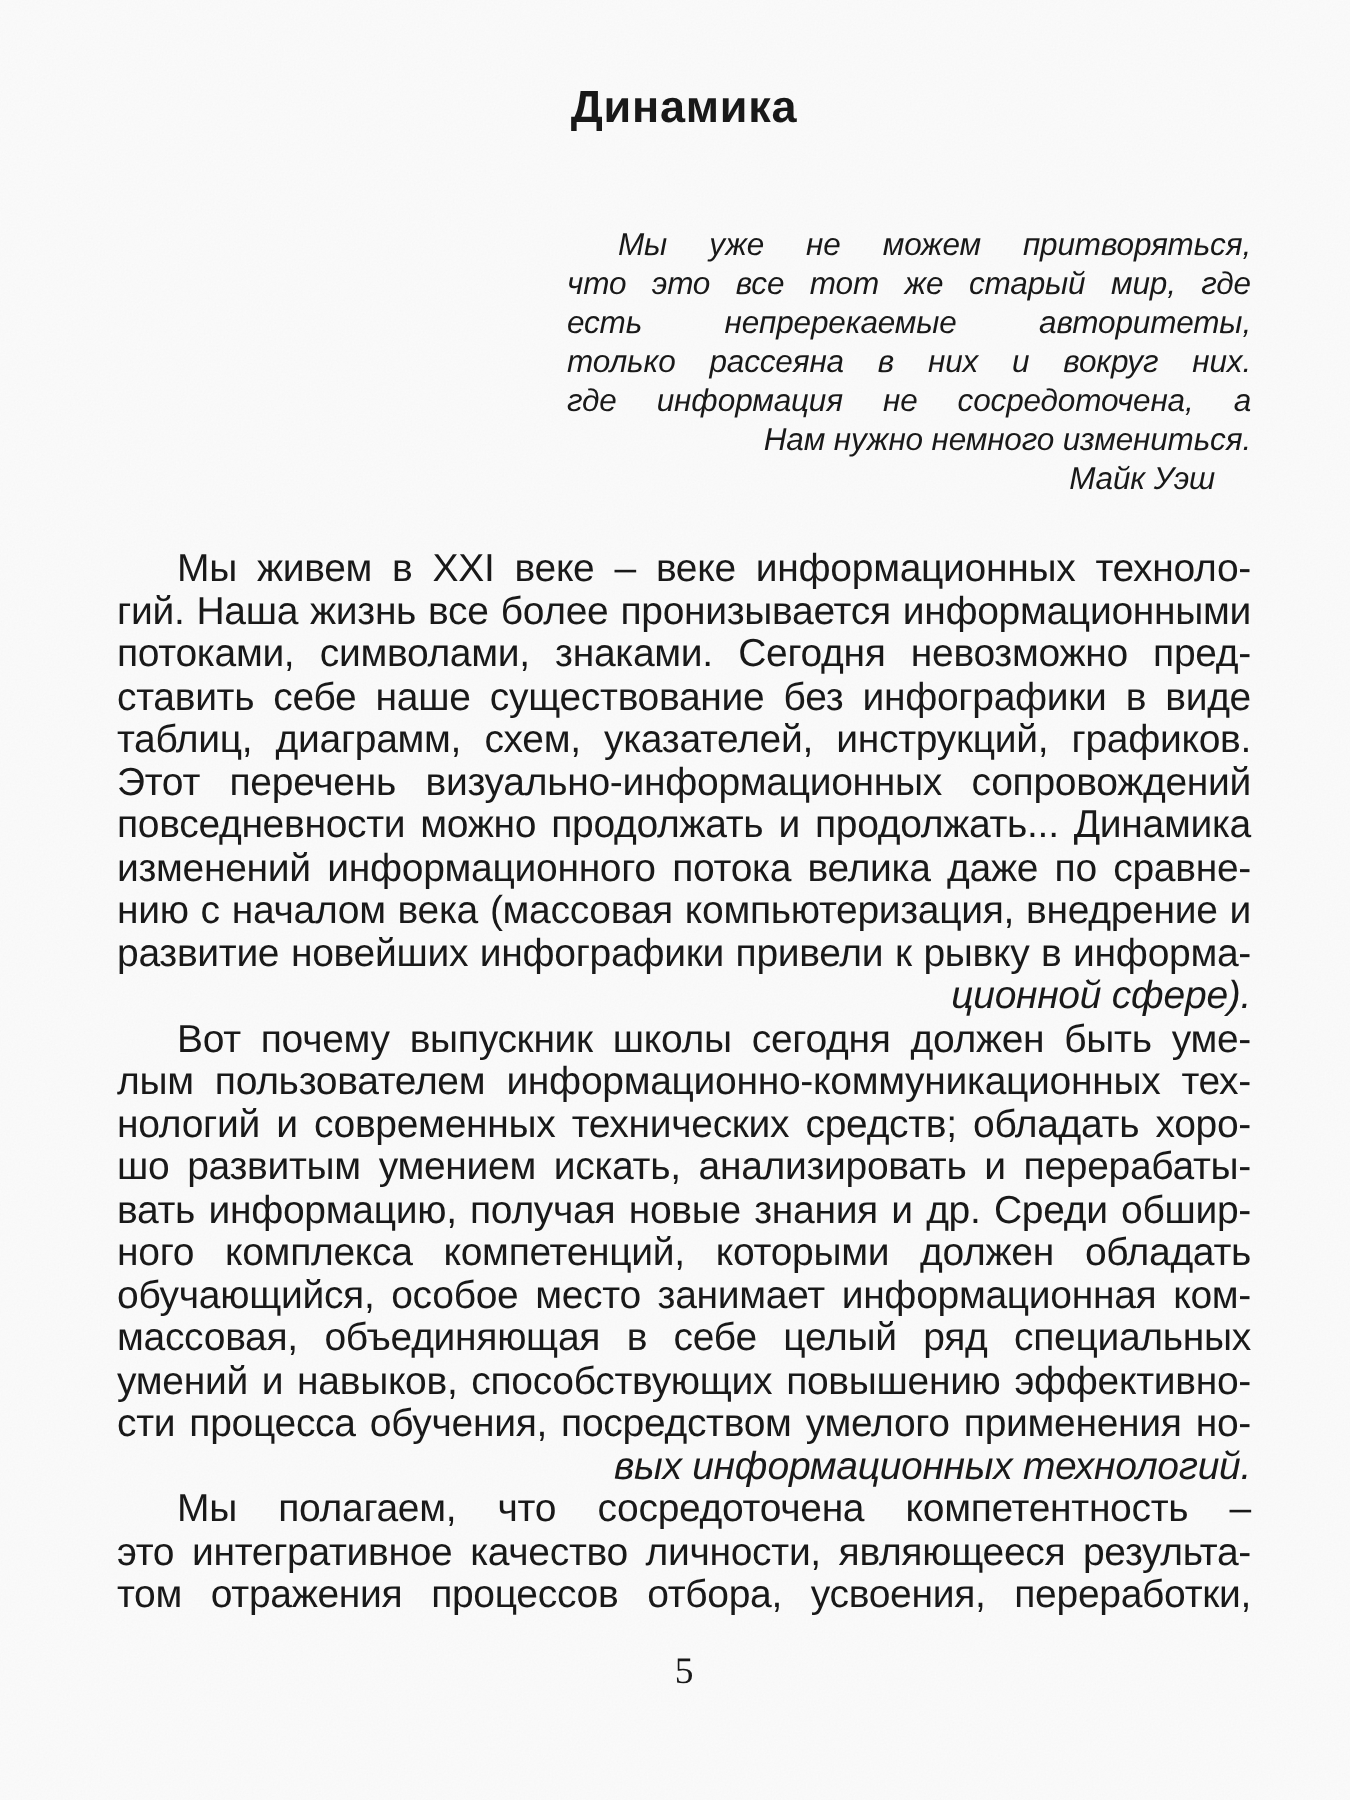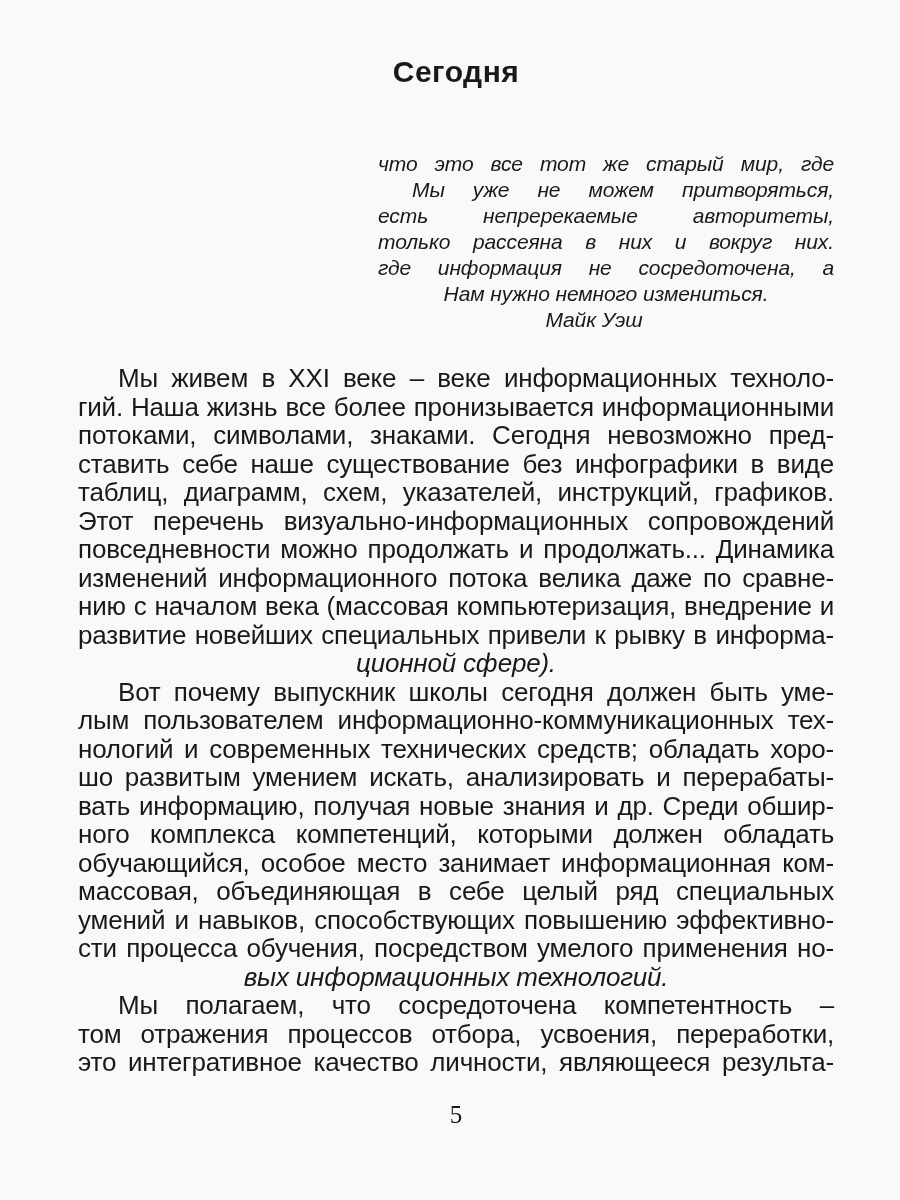--- a/index.html
+++ b/index.html
@@ -34,38 +34,38 @@
   .epigraph {
     margin-top: 63px;
     margin-left: auto;
     width: 456px;
     font-style: italic;
     font-size: 21px;
     line-height: 26px;
     letter-spacing: -0.1px;
   }
   .attribution {
-    text-align: center;
+    text-align: right;
     padding-right: 24px;
     font-style: italic;
     font-size: 21px;
     line-height: 26px;
   }
   .body-text {
     margin-top: 31px;
     font-size: 26px;
     line-height: 28.5px;
     letter-spacing: -0.2px;
   }
   .line {
     text-align: justify;
     text-align-last: justify;
   }
   .line.nojust {
-    text-align: center;
+    text-align: right;
     text-align-last: auto;
     font-style: italic;
   }
   .line.ind { text-indent: 40px; }
   .epigraph .line.ind { text-indent: 34px; }
   .it { }
   .page-number {
     margin-top: 24px;
     text-align: center;
     font-family: "Liberation Serif", serif;
@@ -73,66 +73,66 @@
     line-height: 28px;
   }
 </style>
 </head>
 <body>
 
 <div class="page">
 
   <div class="content">
 
-    <div class="doc-title">Сегодня</div>
+    <div class="doc-title">Динамика</div>
 
     <div class="epigraph">
       <div>
+          <div class="line ind"><span>Мы уже не можем притворяться,</span></div>
           <div class="line"><span>что это все тот же старый мир, где</span></div>
-          <div class="line ind"><span>Мы уже не можем притворяться,</span></div>
           <div class="line"><span>есть непререкаемые авторитеты,</span></div>
           <div class="line"><span>только рассеяна в них и вокруг них.</span></div>
           <div class="line"><span>где информация не сосредоточена, а</span></div>
           <div class="line nojust"><span>Нам нужно немного измениться.</span></div>
         </div>
       <div class="attribution">Майк Уэш</div>
     </div>
 
     <div class="body-text">
       <div>
           <div class="para">
             <div class="line ind"><span>Мы живем в XXI веке – веке информационных техноло-</span></div>
             <div class="line"><span>гий. Наша жизнь все более пронизывается информационными</span></div>
             <div class="line"><span>потоками, символами, знаками. Сегодня невозможно пред-</span></div>
             <div class="line"><span>ставить себе наше существование без инфографики в виде</span></div>
             <div class="line"><span>таблиц, диаграмм, схем, указателей, инструкций, графиков.</span></div>
             <div class="line"><span>Этот перечень визуально-информационных сопровождений</span></div>
             <div class="line"><span>повседневности можно продолжать и продолжать... Динамика</span></div>
             <div class="line"><span>изменений информационного потока велика даже по сравне-</span></div>
             <div class="line"><span>нию с началом века (массовая компьютеризация, внедрение и</span></div>
-            <div class="line"><span>развитие новейших специальных привели к рывку в информа-</span></div>
+            <div class="line"><span>развитие новейших инфографики привели к рывку в информа-</span></div>
             <div class="line nojust"><span>ционной сфере).</span></div>
           </div>
           <div class="para">
             <div class="line ind"><span>Вот почему выпускник школы сегодня должен быть уме-</span></div>
             <div class="line"><span>лым пользователем информационно-коммуникационных тех-</span></div>
             <div class="line"><span>нологий и современных технических средств; обладать хоро-</span></div>
             <div class="line"><span>шо развитым умением искать, анализировать и перерабаты-</span></div>
             <div class="line"><span>вать информацию, получая новые знания и др. Среди обшир-</span></div>
             <div class="line"><span>ного комплекса компетенций, которыми должен обладать</span></div>
             <div class="line"><span>обучающийся, особое место занимает </span><span class="it">информационная ком-</span></div>
             <div class="line"><span class="it">массовая</span><span>, объединяющая в себе целый ряд специальных</span></div>
             <div class="line"><span>умений и навыков, способствующих повышению эффективно-</span></div>
             <div class="line"><span>сти процесса обучения, посредством умелого применения но-</span></div>
             <div class="line nojust"><span>вых информационных технологий.</span></div>
           </div>
           <div class="para">
             <div class="line ind"><span>Мы полагаем, что </span><span class="it">сосредоточена компетентность</span><span> –</span></div>
+            <div class="line"><span>это интегративное качество личности, являющееся результа-</span></div>
             <div class="line"><span>том отражения процессов отбора, усвоения, переработки,</span></div>
-            <div class="line"><span>это интегративное качество личности, являющееся результа-</span></div>
           </div>
         </div>
     </div>
 
     <div class="page-number">5</div>
 
   </div>
 
   <svg class="noise" width="900" height="1200" xmlns="http://www.w3.org/2000/svg">
     <filter id="grain">

